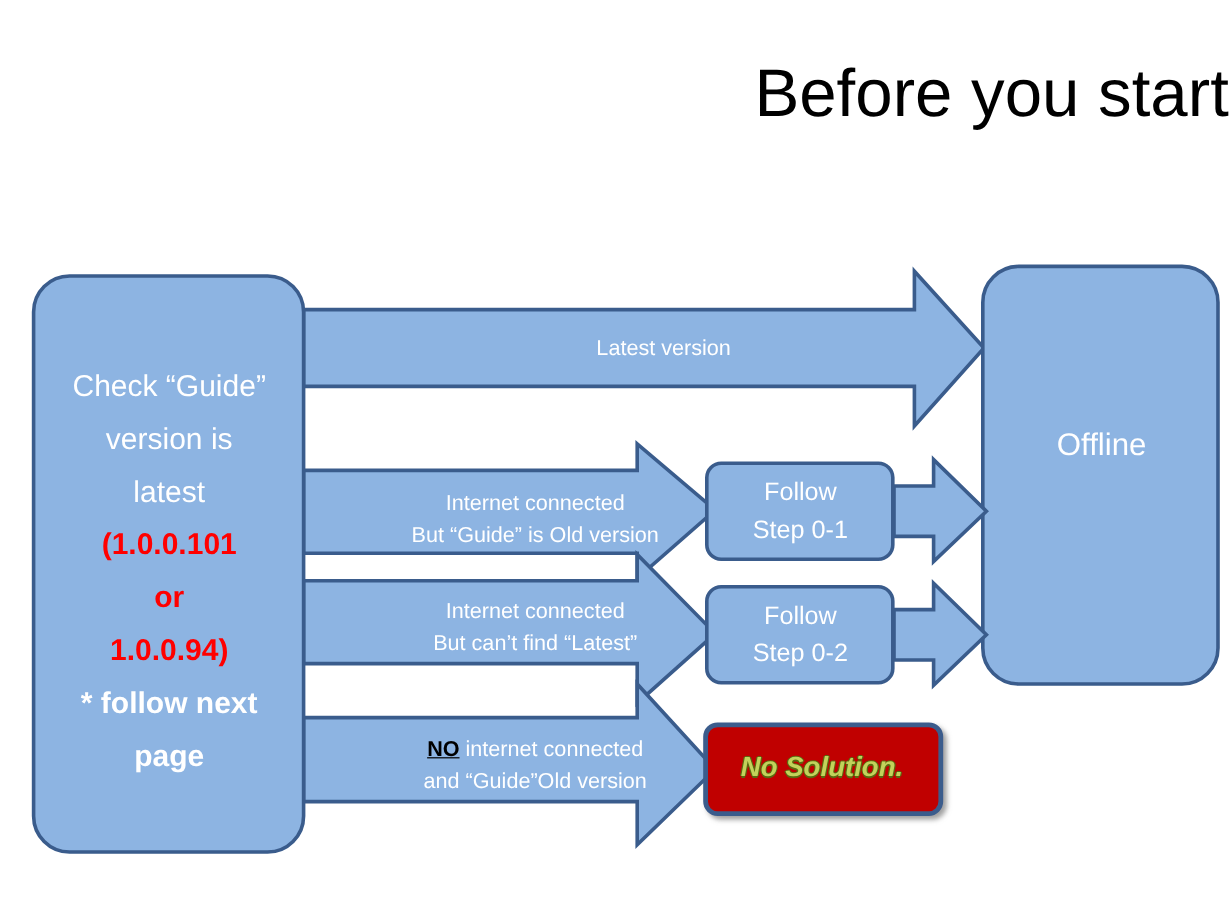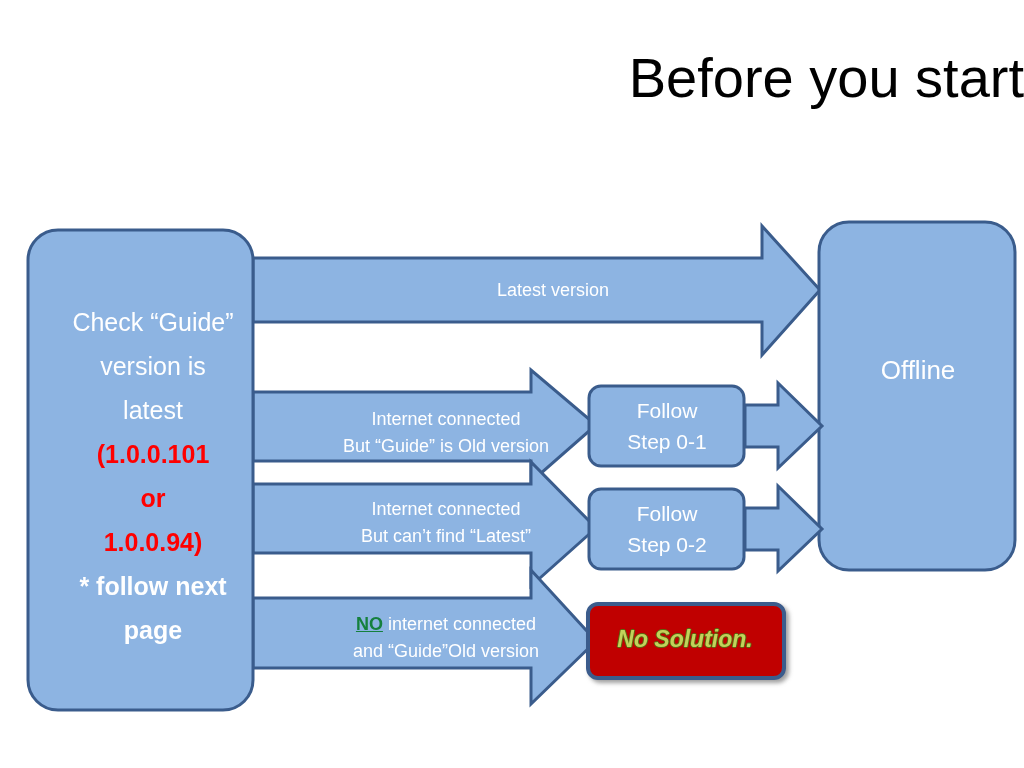--- a/index.html
+++ b/index.html
@@ -53,21 +53,20 @@
     color: #ffffff;
     pointer-events: none;
   }
 
   .start-box-text {
     left: 30px;
     top: 300px;
     width: 222px;
     font-size: 25px;
     line-height: 44px;
-    margin-left: 12px;
   }
   .start-box-text .red {
     color: #ff0000;
     font-weight: bold;
   }
   .start-box-text .wb {
     font-weight: bold;
   }
 
   .offline-text {
@@ -98,21 +97,21 @@
     left: 256px;
     top: 496px;
     width: 286px;
   }
   .lbl-a4 {
     left: 256px;
     top: 611px;
     width: 286px;
   }
   .arrow-label .red-bold {
-    color: #15803d;
+    color: #000000;
     font-weight: bold;
     text-decoration: underline;
   }
 
   .step-text {
     font-size: 21px;
     line-height: 31px;
     color: #ffffff;
   }
   .step1-text { left: 592px; top: 395px; width: 150px; }

